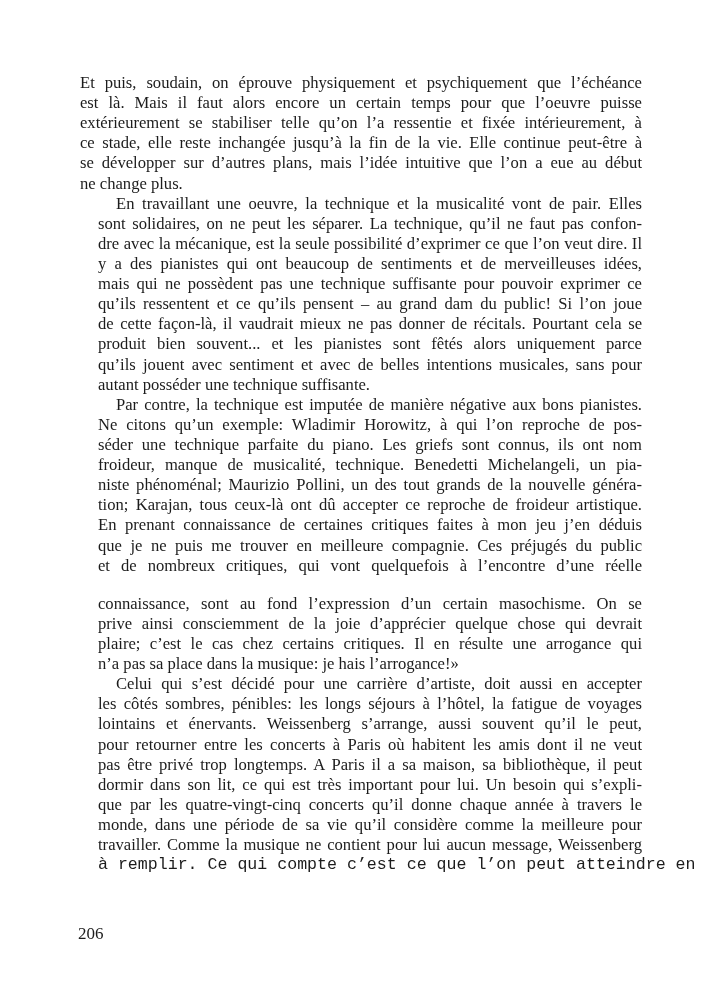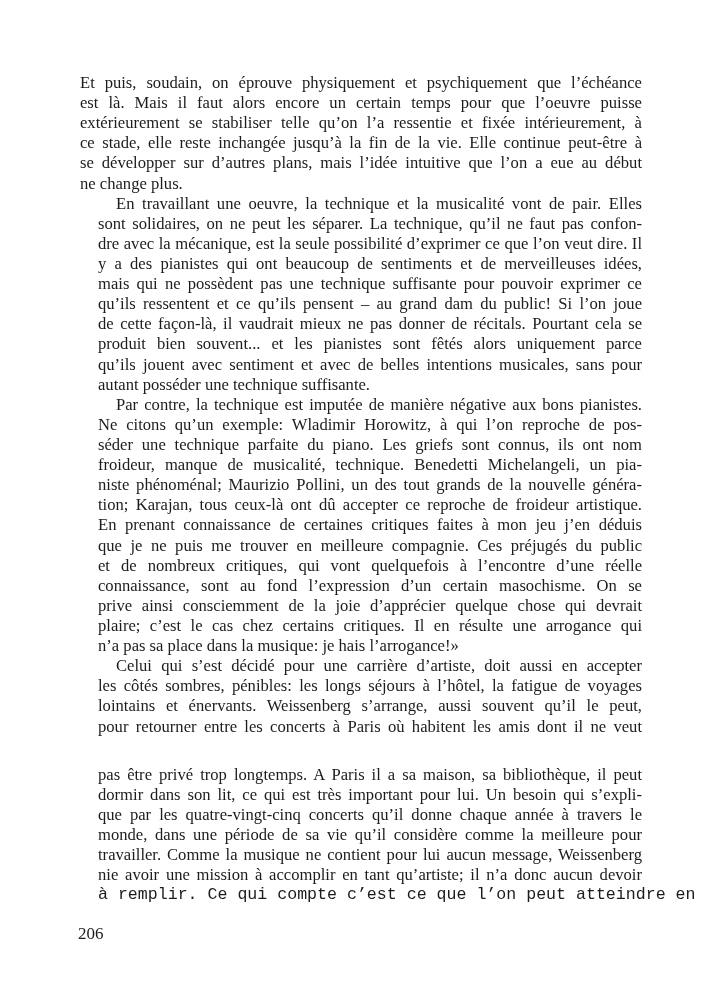--- a/index.html
+++ b/index.html
@@ -65,33 +65,32 @@
   <p class="indent">
     <span class="line" style="padding-left: 18px; white-space: nowrap;">Par contre, la technique est imputée de manière négative aux bons pianistes.</span>
     <span class="line" style="white-space: nowrap;">Ne citons qu’un exemple: Wladimir Horowitz, à qui l’on reproche de pos-</span>
     <span class="line" style="white-space: nowrap;">séder une technique parfaite du piano. Les griefs sont connus, ils ont nom</span>
     <span class="line" style="white-space: nowrap;">froideur, manque de musicalité, technique. Benedetti Michelangeli, un pia-</span>
     <span class="line" style="white-space: nowrap;">niste phénoménal; Maurizio Pollini, un des tout grands de la nouvelle généra-</span>
     <span class="line" style="white-space: nowrap;">tion; Karajan, tous ceux-là ont dû accepter ce reproche de froideur artistique.</span>
     <span class="line" style="white-space: nowrap;">En prenant connaissance de certaines critiques faites à mon jeu j’en déduis</span>
     <span class="line" style="white-space: nowrap;">que je ne puis me trouver en meilleure compagnie. Ces préjugés du public</span>
     <span class="line" style="white-space: nowrap;">et de nombreux critiques, qui vont quelquefois à l’encontre d’une réelle</span>
-    <span class="line" style="white-space: nowrap;">connaissance, sont au fond l’expression d’un certain masochisme. On se</span>
+    <span class="line" style="white-space: nowrap; margin-top: 18px;">connaissance, sont au fond l’expression d’un certain masochisme. On se</span>
     <span class="line" style="white-space: nowrap;">prive ainsi consciemment de la joie d’apprécier quelque chose qui devrait</span>
     <span class="line" style="white-space: nowrap; font-family: Liberation Serif, serif;">plaire; c’est le cas chez certains critiques. Il en résulte une arrogance qui</span>
     <span class="line last" style="white-space: nowrap;">n’a pas sa place dans la musique: je hais l’arrogance!»</span>
   </p>
   <p class="indent">
     <span class="line" style="padding-left: 18px; white-space: nowrap;">Celui qui s’est décidé pour une carrière d’artiste, doit aussi en accepter</span>
     <span class="line" style="white-space: nowrap;">les côtés sombres, pénibles: les longs séjours à l’hôtel, la fatigue de voyages</span>
     <span class="line" style="white-space: nowrap;">lointains et énervants. Weissenberg s’arrange, aussi souvent qu’il le peut,</span>
     <span class="line" style="white-space: nowrap;">pour retourner entre les concerts à Paris où habitent les amis dont il ne veut</span>
-    <span class="line" style="white-space: nowrap; margin-top: 28px;">pas être privé trop longtemps. A Paris il a sa maison, sa bibliothèque, il peut</span>
+    <span class="line" style="white-space: nowrap;">pas être privé trop longtemps. A Paris il a sa maison, sa bibliothèque, il peut</span>
     <span class="line" style="white-space: nowrap;">dormir dans son lit, ce qui est très important pour lui. Un besoin qui s’expli-</span>
     <span class="line" style="white-space: nowrap;">que par les quatre-vingt-cinq concerts qu’il donne chaque année à travers le</span>
     <span class="line" style="white-space: nowrap;">monde, dans une période de sa vie qu’il considère comme la meilleure pour</span>
     <span class="line" style="white-space: nowrap;">travailler. Comme la musique ne contient pour lui aucun message, Weissenberg</span>
-    <span class="line" style="white-space: nowrap;">nie avoir une mission à accomplir en tant qu’artiste; il n’a donc aucun devoir</span>
     <span class="line" style="white-space: nowrap; font-family: Liberation Mono, monospace;">à remplir. Ce qui compte c’est ce que l’on peut atteindre en tant qu’homme</span>
   </p>
 </div>
 
 <div class="page-number">206</div>
 
 </body></html>

